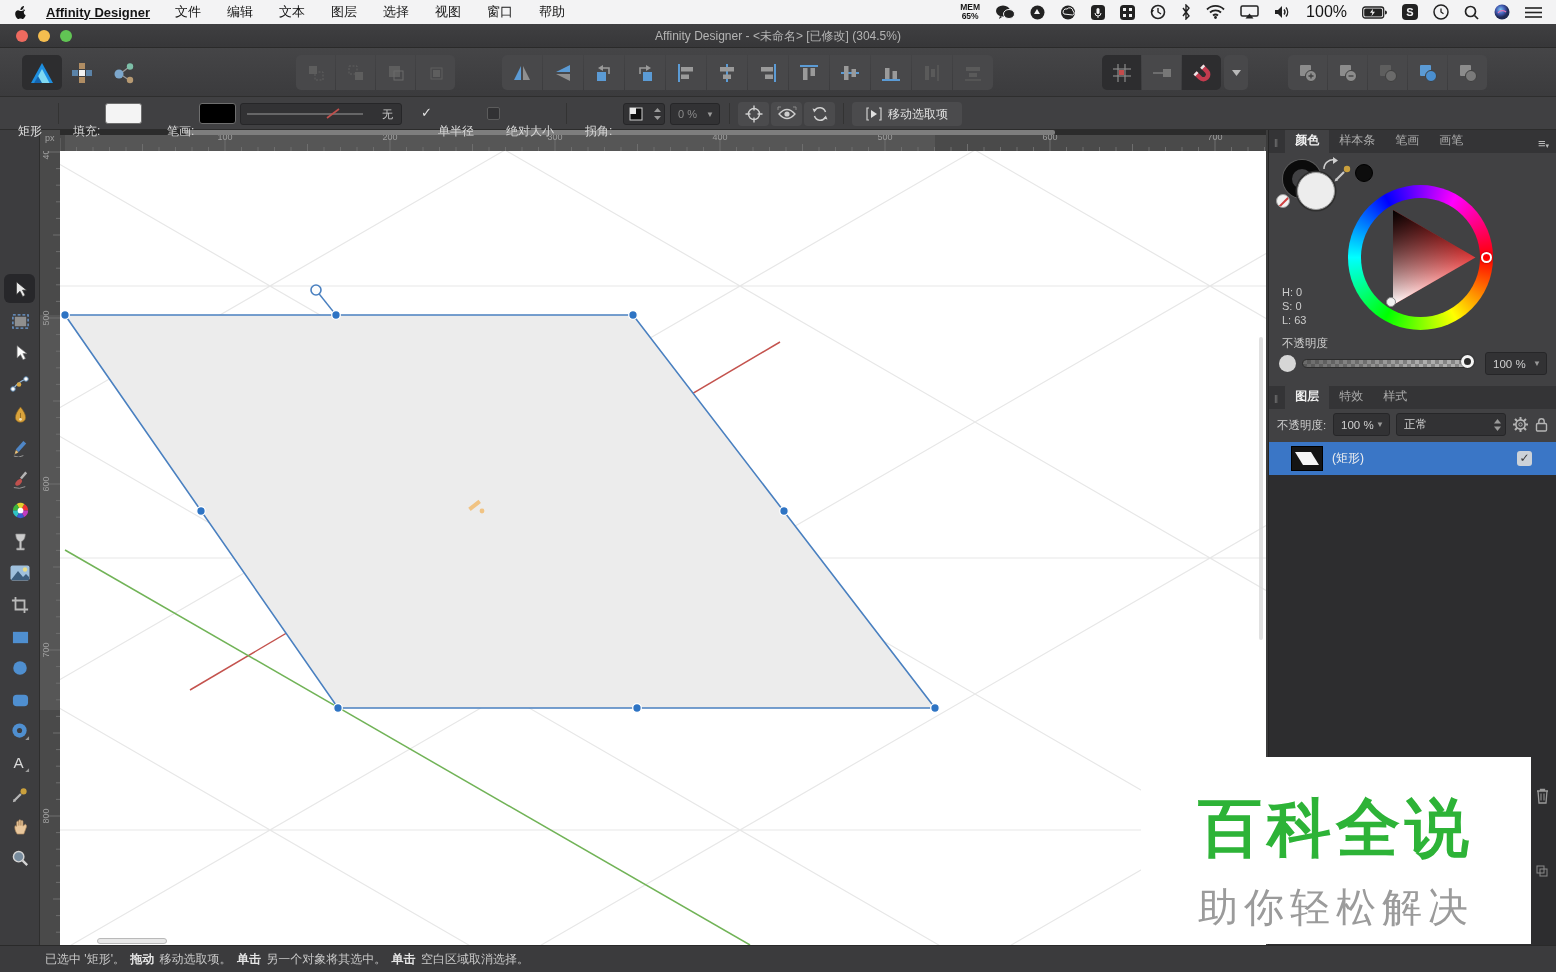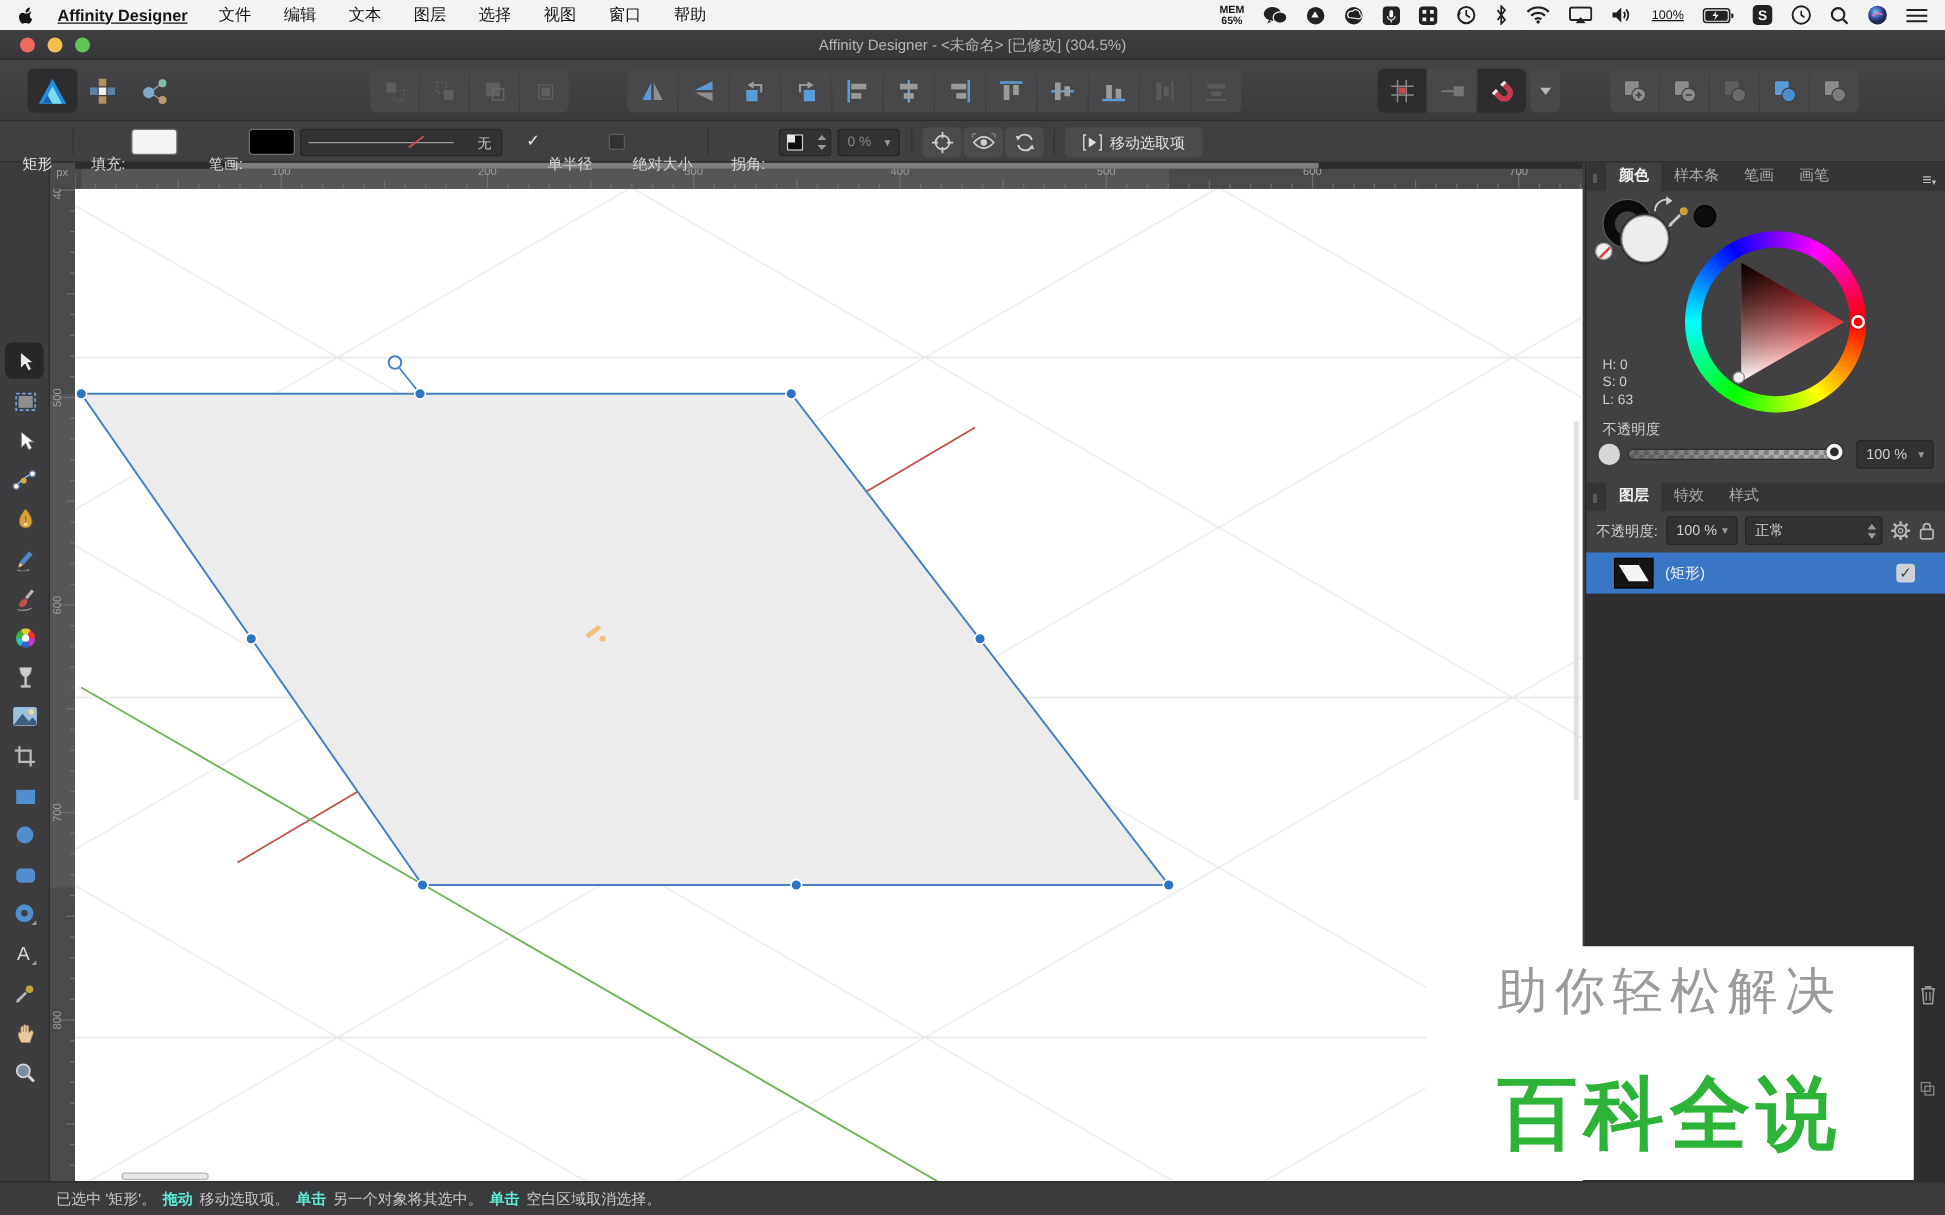--- a/index.html
+++ b/index.html
@@ -7,21 +7,21 @@
   .abs{position:absolute;}
 
   
   #menubar{position:absolute;left:0;top:0;width:1556px;height:24px;background:#f3f3f4;display:flex;align-items:center;color:#151515;font-size:13px;z-index:50;}
   #menubar .apple{margin-left:14px;margin-right:6px;display:flex;align-items:center;}
   .menu-item{padding:0 13px;white-space:nowrap;}
   .menu-item.app{font-weight:bold;padding:0 12px;text-decoration:underline;}
   #menu-status{margin-left:auto;display:flex;align-items:center;gap:15px;padding-right:14px;}
   #menu-status svg{display:block}
   .mem{font-size:8.5px;line-height:9px;font-weight:bold;text-align:center;}
-  .pct{font-size:10px;text-decoration:underline;}
+  .pct{font-size:16px;}
 
   
   #titlebar{position:absolute;left:0;top:24px;width:1556px;height:24px;background:linear-gradient(#3f3f41,#373739);border-bottom:1px solid #2a2a2a;z-index:40;}
   #titlebar .title{position:absolute;left:0;right:0;top:4px;text-align:center;color:#b4b4b4;font-size:12px;}
   .tl{position:absolute;top:6px;width:12px;height:12px;border-radius:50%;}
 
   
   #toolbar{position:absolute;left:0;top:48px;width:1556px;height:49px;background:linear-gradient(#454547,#3b3b3d);border-bottom:1px solid #2e2e2e;z-index:30;}
   .tbtn{position:absolute;top:7px;height:35px;width:39px;background:#48484a;display:flex;align-items:center;justify-content:center;}
   .tbtn.first{border-radius:5px 0 0 5px;}
@@ -80,21 +80,21 @@
   #layers-empty{position:absolute;left:0;top:345px;width:288px;height:470px;background:#2d2d2f;}
   .chk{width:15px;height:15px;background:#ccd2d8;border-radius:3px;color:#3a3a3a;font-size:12px;line-height:15px;text-align:center;font-weight:bold;}
 
   
   #watermark{position:absolute;left:1141px;top:757px;width:390px;height:187px;background:#fff;z-index:25;text-align:center;}
   #wm-title{font-size:64px;font-weight:bold;letter-spacing:5px;margin-top:28px;}
   #wm-sub{font-size:40px;color:#9b9b9b;letter-spacing:6px;margin-top:8px;}
 
   
   #statusbar{position:absolute;left:0;top:945px;width:1556px;height:27px;background:#3b3b3d;border-top:1px solid #2a2a2a;z-index:30;display:flex;align-items:center;color:#c8c8c8;font-size:12px;padding-left:45px;}
-  #statusbar b{color:#5eead4;margin:17px 2px;}
+  #statusbar b{color:#e5e5e5;margin:17px 2px;}
 
   .checkmark{color:#e4e4e4;font-size:13px;font-weight:bold;}
   .cbx{width:13px;height:13px;background:#323234;border:1px solid #5c5c5c;border-radius:2px;}
 </style>
 </head>
 <body>
 
 <div id="menubar">
   <span class="apple">
     <svg width="14" height="16" viewBox="0 0 14 16">
@@ -896,19 +896,19 @@
       <path d="M3,4l1,12h7l1-12" fill="none" stroke="#9a9a9a" stroke-width="1.3"></path>
       <path d="M6,6.5v7M9,6.5v7" stroke="#9a9a9a"></path>
     </svg>
   <svg class="abs" style="left:267px;top:735px;" width="12" height="12" viewBox="0 0 12 12">
       <rect x="1" y="1" width="7" height="7" fill="none" stroke="#8a8a8a"></rect>
       <rect x="4" y="4" width="7" height="7" fill="none" stroke="#8a8a8a"></rect>
     </svg>
 </div>
 
 <div id="watermark">
+  <div id="wm-title" style="color: rgb(45, 179, 55);">百科全说</div>
   <div id="wm-sub">助你轻松解决</div>
-  <div id="wm-title" style="color: rgb(45, 179, 55);">百科全说</div>
 </div>
 
 <div id="statusbar">
     <span id="status-text"><span>已选中 '矩形'。 </span><b>拖动</b><span> 移动选取项。 </span><b>单击</b><span> 另一个对象将其选中。 </span><b>单击</b><span> 空白区域取消选择。</span></span>
   </div>
 
 </body></html>

